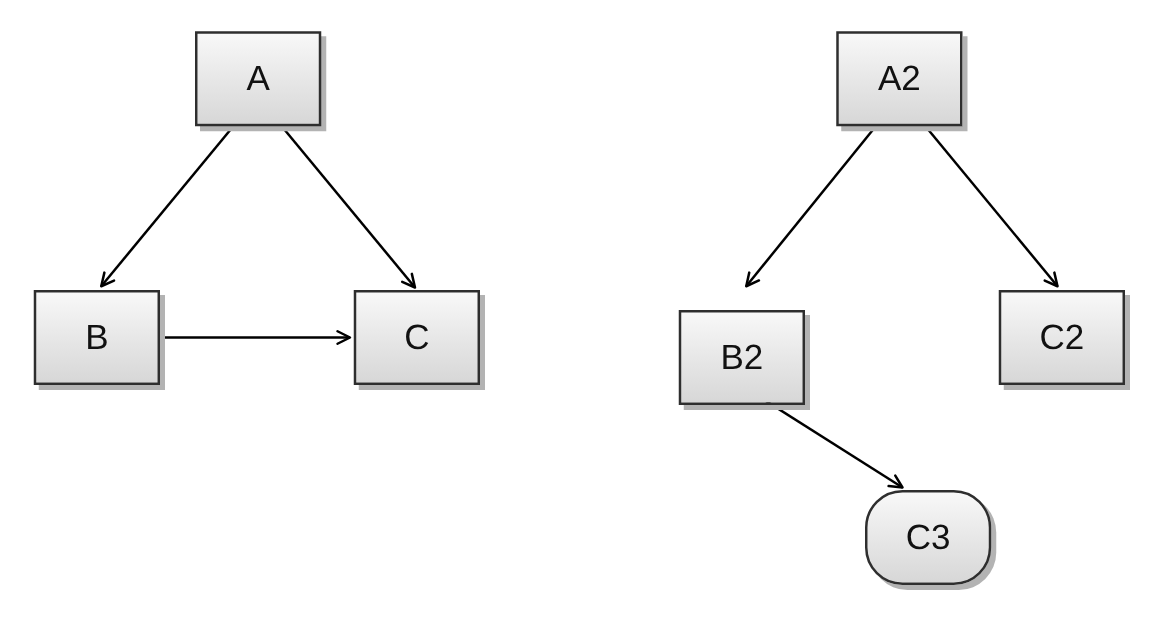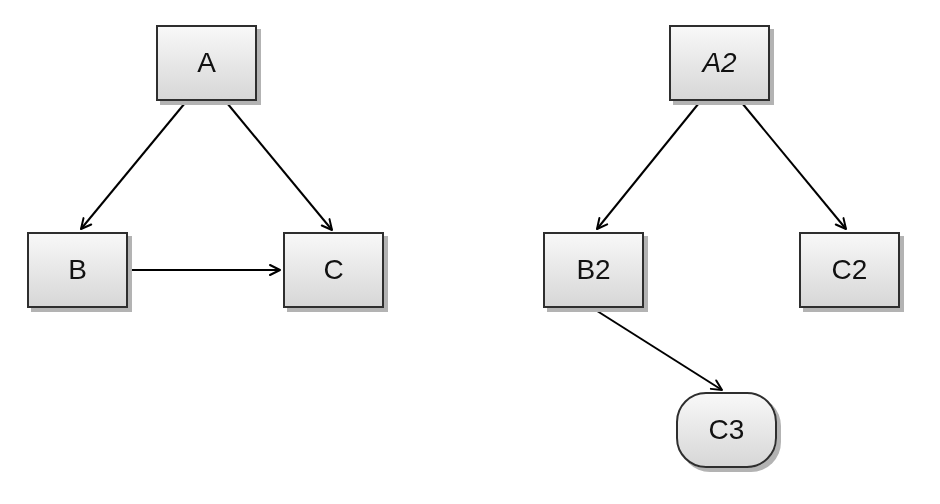--- a/index.html
+++ b/index.html
@@ -38,24 +38,24 @@
   .node-label {
     font-size: 28px;
     color: #111111;
     line-height: 1;
     user-select: none;
   }
   
   .pos-A  { left: 156px; top: 25px; }
   .pos-B  { left: 27px;  top: 232px; }
   .pos-C  { left: 283px; top: 232px; }
-  .pos-A2 { left: 669px; top: 25px; font-style: italic; }
-  .pos-B2 { left: 543px; top: 232px; }
+  .pos-A2 { left: 669px; top: 25px; }
+  .pos-B2 { left: 543px; top: 248px; }
   .pos-C2 { left: 799px; top: 232px; text-align: right; }
-  .pos-C3 { left: 676px; top: 392px; border-radius: 30px; }
+  .pos-C3 { left: 692px; top: 392px; border-radius: 30px; }
 </style>
 </head>
 <body>
 
 <div class="canvas">
 
   <svg class="edges-layer" width="940" height="504" viewBox="0 0 940 504" xmlns="http://www.w3.org/2000/svg">
     <defs>
       <marker id="arrow-open" markerUnits="userSpaceOnUse" markerWidth="14" markerHeight="14" viewBox="0 0 14 14" refX="12" refY="7" orient="auto">
         <path d="M2,2 L12,7 L2,12" fill="none" stroke="#000000" stroke-width="2" stroke-linecap="round" stroke-linejoin="round"></path>

